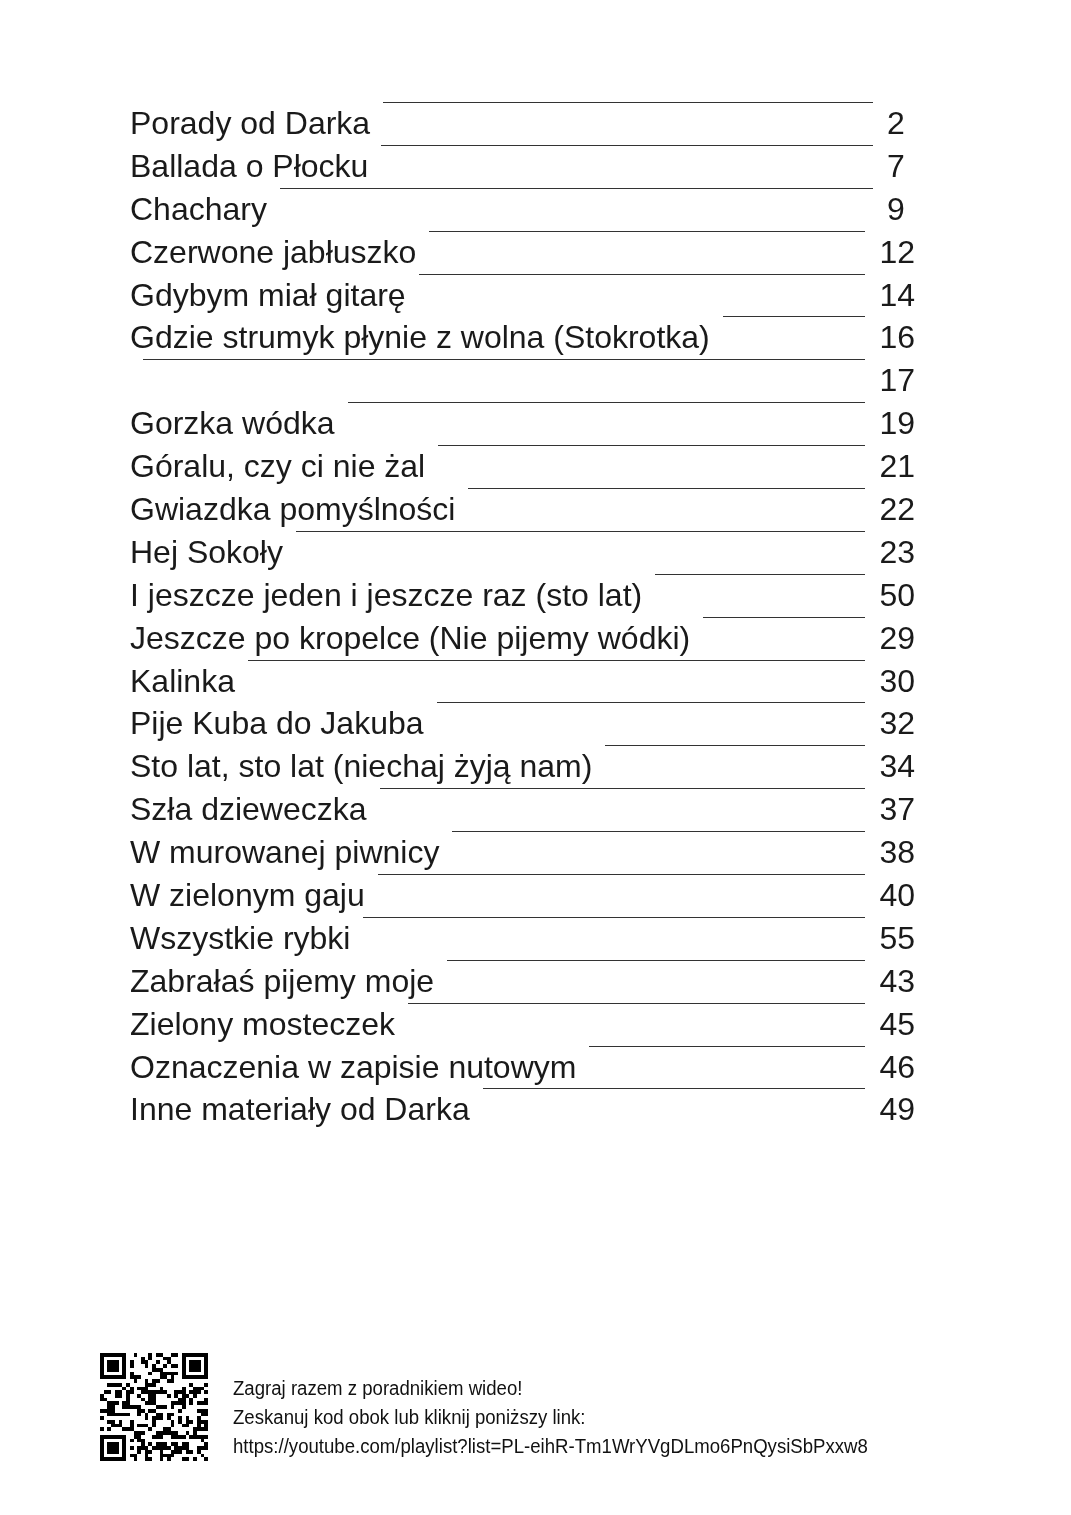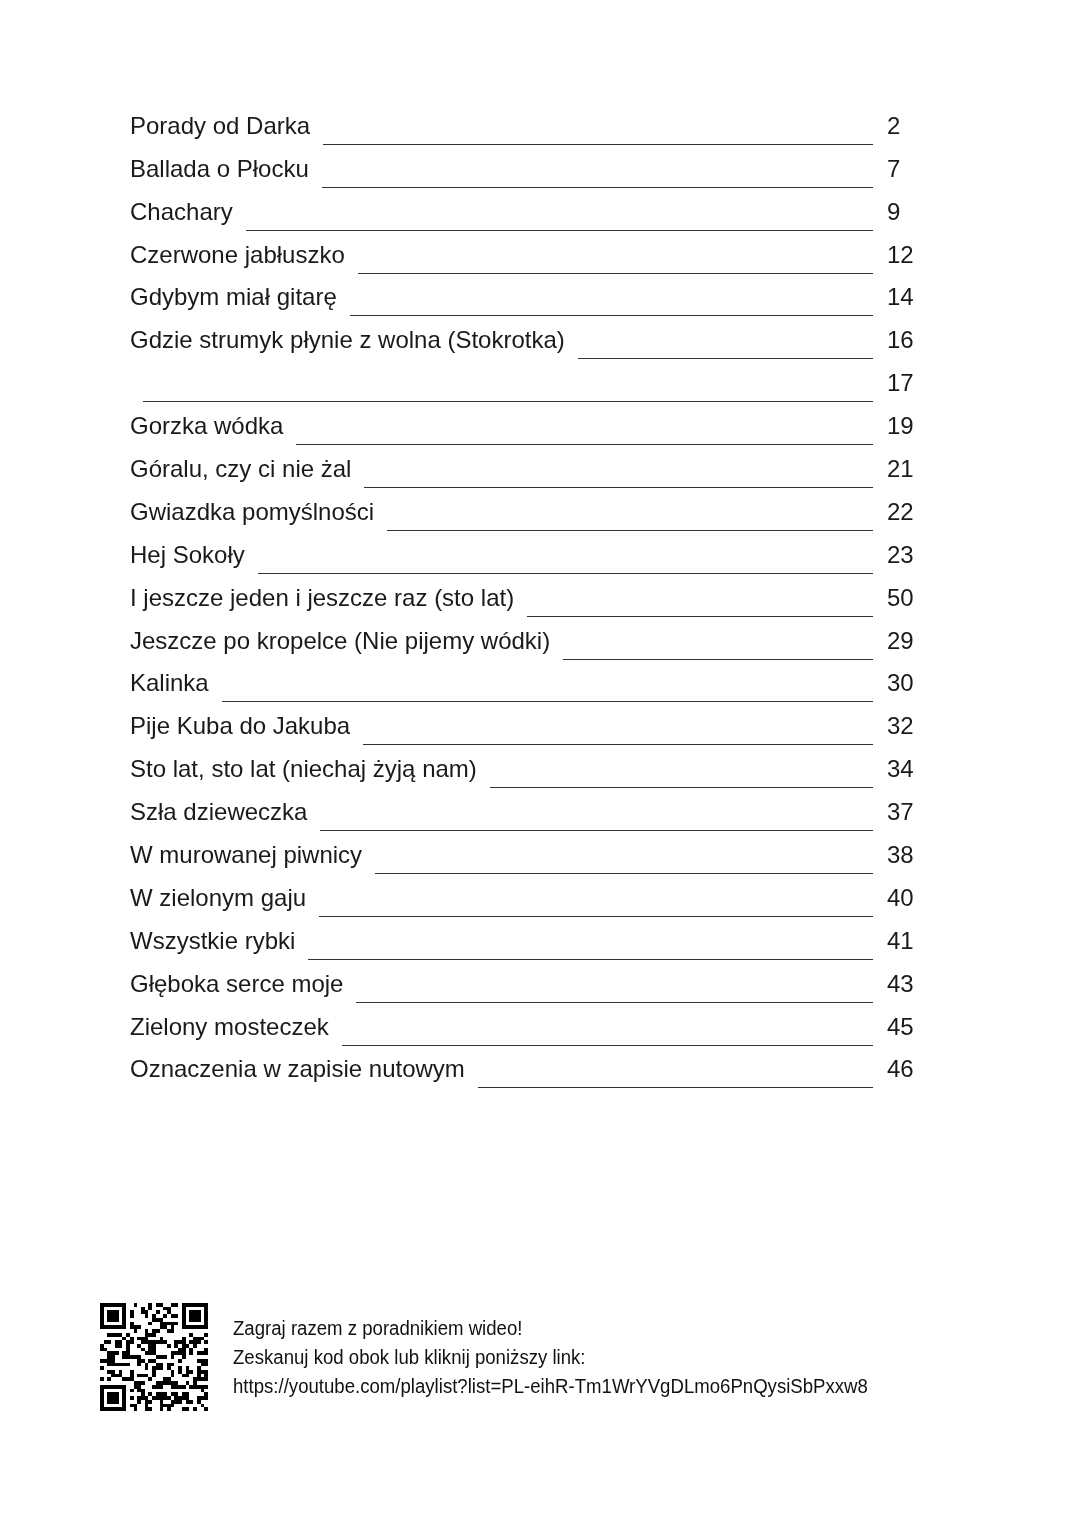--- a/index.html
+++ b/index.html
@@ -4,31 +4,31 @@
   <style>
     html, body { margin: 0; padding: 0; background: #ffffff; }
     body {
       width: 1071px; height: 1515px; position: relative; overflow: hidden;
       font-family: "Liberation Sans", sans-serif; color: #1a1a1a;
     }
     .toc {
       position: absolute; left: 130px; top: 103px; width: 785px;
     }
     .toc-row {
-      display: flex; align-items: flex-end; height: 42.9px;
-      font-size: 24px; line-height: 40px;
+      display: flex; align-items: flex-start; height: 42.9px;
+      font-size: 32px; line-height: 40px;
     }
     .toc-title { white-space: nowrap; flex: 0 0 auto; }
     .toc-leader {
       flex: 1 1 auto; border-bottom: 1.6px solid #333; margin: 0 14px 0 13px;
       transform: translateY(-1px);
     }
     .toc-page { flex: 0 0 28px; text-align: left; }
     .footer {
-      position: absolute; left: 100px; top: 1303px; display: flex; align-items: center;
+      position: absolute; left: 100px; top: 1353px; display: flex; align-items: flex-end;
     }
     .qr {
       width: 108px; height: 108px; position: relative; background: #fff;
     }
     .qr svg { width: 108px; height: 108px; display: block; }
     .footer-text {
       margin-left: 25px; font-size: 20px; line-height: 29px; color: #111;
       transform: scaleX(0.93); transform-origin: left center; white-space: nowrap;
     }
   </style>
@@ -126,36 +126,41 @@
       <span class="toc-page">38</span>
     </div>
     <div class="toc-row">
       <span class="toc-title">W zielonym gaju</span>
       <span class="toc-leader"></span>
       <span class="toc-page">40</span>
     </div>
     <div class="toc-row">
       <span class="toc-title">Wszystkie rybki</span>
       <span class="toc-leader"></span>
-      <span class="toc-page">41</span>
-    </div>
-    <div class="toc-row">
-      <span class="toc-title">Głęboka serce moje</span>
+      <span class="toc-page">55</span>
+    </div>
+    <div class="toc-row">
+      <span class="toc-title">Zabrałaś pijemy moje</span>
       <span class="toc-leader"></span>
       <span class="toc-page">43</span>
     </div>
     <div class="toc-row">
       <span class="toc-title">Zielony mosteczek</span>
       <span class="toc-leader"></span>
       <span class="toc-page">45</span>
     </div>
     <div class="toc-row">
       <span class="toc-title">Oznaczenia w zapisie nutowym</span>
       <span class="toc-leader"></span>
       <span class="toc-page">46</span>
+    </div>
+    <div class="toc-row">
+      <span class="toc-title">Inne materiały od Darka</span>
+      <span class="toc-leader"></span>
+      <span class="toc-page">49</span>
     </div>
   </div>
 
 <div class="footer">
   <div class="qr">
     <svg viewBox="0 0 29 29" shape-rendering="crispEdges" id="qr-svg">
         <rect x="9" y="0" width="1" height="1" fill="#000"></rect>
         <rect x="13" y="0" width="1" height="1" fill="#000"></rect>
         <rect x="15" y="0" width="1" height="1" fill="#000"></rect>
         <rect x="16" y="0" width="1" height="1" fill="#000"></rect>

